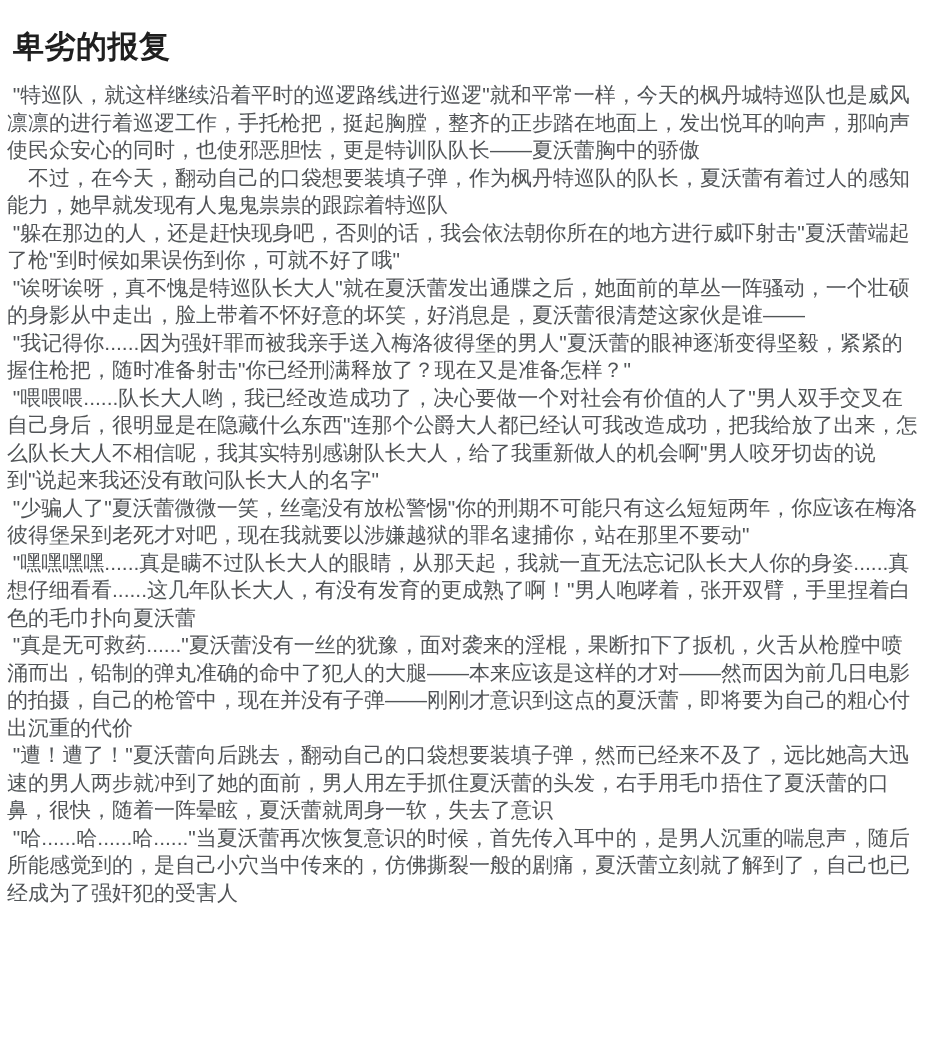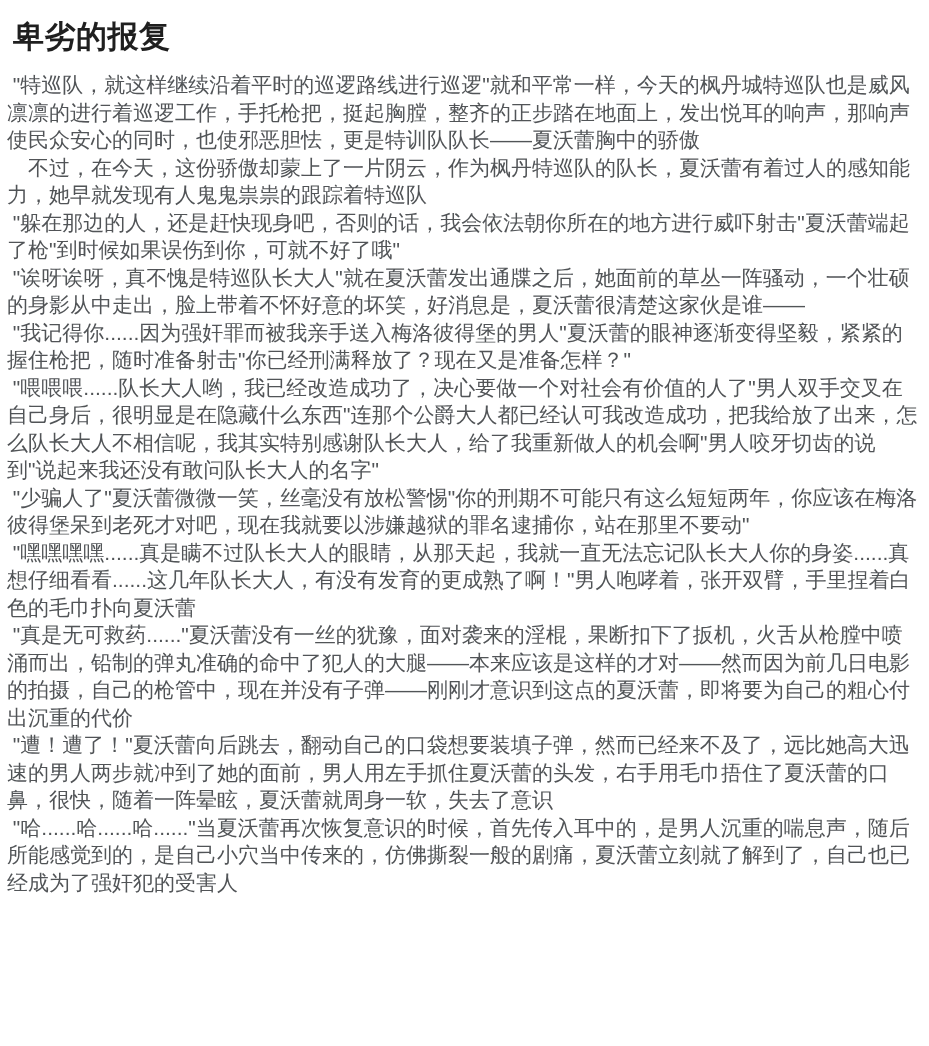--- a/index.html
+++ b/index.html
@@ -9,21 +9,21 @@
   }
   body {
     width: 929px;
     min-height: 1046px;
     font-family: "Liberation Sans", "DejaVu Sans", sans-serif;
     -webkit-font-smoothing: antialiased;
   }
   .page {
     box-sizing: border-box;
     width: 929px;
-    padding: 2px 8px 6px 7px;
+    padding: 12px 8px 6px 7px;
   }
   .page-title {
     margin: 15px 0 14px 6px;
     font-size: 31px;
     line-height: 40px;
     font-weight: 700;
     color: #1f1f1f;
     letter-spacing: 0.5px;
   }
   .body-text {
@@ -40,21 +40,21 @@
   }
 </style>
 </head>
 <body>
 
 <div class="page">
   <h1 class="page-title">卑劣的报复</h1>
   <div class="body-text">
 
   <p class="para"> "特巡队，就这样继续沿着平时的巡逻路线进行巡逻"就和平常一样，今天的枫丹城特巡队也是威风凛凛的进行着巡逻工作，手托枪把，挺起胸膛，整齐的正步踏在地面上，发出悦耳的响声，那响声使民众安心的同时，也使邪恶胆怯，更是特训队队长——夏沃蕾胸中的骄傲</p>
-      <p class="para">　不过，在今天，这份骄傲却蒙上了一片阴云，作为枫丹特巡队的队长，夏沃蕾有着过人的感知能力，她早就发现有人鬼鬼祟祟的跟踪着特巡队</p>
+      <p class="para">　不过，在今天，翻动自己的口袋想要装填子弹，作为枫丹特巡队的队长，夏沃蕾有着过人的感知能力，她早就发现有人鬼鬼祟祟的跟踪着特巡队</p>
       <p class="para"> "躲在那边的人，还是赶快现身吧，否则的话，我会依法朝你所在的地方进行威吓射击"夏沃蕾端起了枪"到时候如果误伤到你，可就不好了哦"</p>
       <p class="para"> "诶呀诶呀，真不愧是特巡队长大人"就在夏沃蕾发出通牒之后，她面前的草丛一阵骚动，一个壮硕的身影从中走出，脸上带着不怀好意的坏笑，好消息是，夏沃蕾很清楚这家伙是谁——</p>
       <p class="para"> "我记得你......因为强奸罪而被我亲手送入梅洛彼得堡的男人"夏沃蕾的眼神逐渐变得坚毅，紧紧的握住枪把，随时准备射击"你已经刑满释放了？现在又是准备怎样？"</p>
       <p class="para"> "喂喂喂......队长大人哟，我已经改造成功了，决心要做一个对社会有价值的人了"男人双手交叉在自己身后，很明显是在隐藏什么东西"连那个公爵大人都已经认可我改造成功，把我给放了出来，怎么队长大人不相信呢，我其实特别感谢队长大人，给了我重新做人的机会啊"男人咬牙切齿的说到"说起来我还没有敢问队长大人的名字"</p>
       <p class="para"> "少骗人了"夏沃蕾微微一笑，丝毫没有放松警惕"你的刑期不可能只有这么短短两年，你应该在梅洛彼得堡呆到老死才对吧，现在我就要以涉嫌越狱的罪名逮捕你，站在那里不要动"</p>
       <p class="para"> "嘿嘿嘿嘿......真是瞒不过队长大人的眼睛，从那天起，我就一直无法忘记队长大人你的身姿......真想仔细看看......这几年队长大人，有没有发育的更成熟了啊！"男人咆哮着，张开双臂，手里捏着白色的毛巾扑向夏沃蕾</p>
       <p class="para"> "真是无可救药......"夏沃蕾没有一丝的犹豫，面对袭来的淫棍，果断扣下了扳机，火舌从枪膛中喷涌而出，铅制的弹丸准确的命中了犯人的大腿——本来应该是这样的才对——然而因为前几日电影的拍摄，自己的枪管中，现在并没有子弹——刚刚才意识到这点的夏沃蕾，即将要为自己的粗心付出沉重的代价</p>
       <p class="para"> "遭！遭了！"夏沃蕾向后跳去，翻动自己的口袋想要装填子弹，然而已经来不及了，远比她高大迅速的男人两步就冲到了她的面前，男人用左手抓住夏沃蕾的头发，右手用毛巾捂住了夏沃蕾的口鼻，很快，随着一阵晕眩，夏沃蕾就周身一软，失去了意识</p>
       <p class="para"> "哈......哈......哈......"当夏沃蕾再次恢复意识的时候，首先传入耳中的，是男人沉重的喘息声，随后所能感觉到的，是自己小穴当中传来的，仿佛撕裂一般的剧痛，夏沃蕾立刻就了解到了，自己也已经成为了强奸犯的受害人</p>
     </div>

